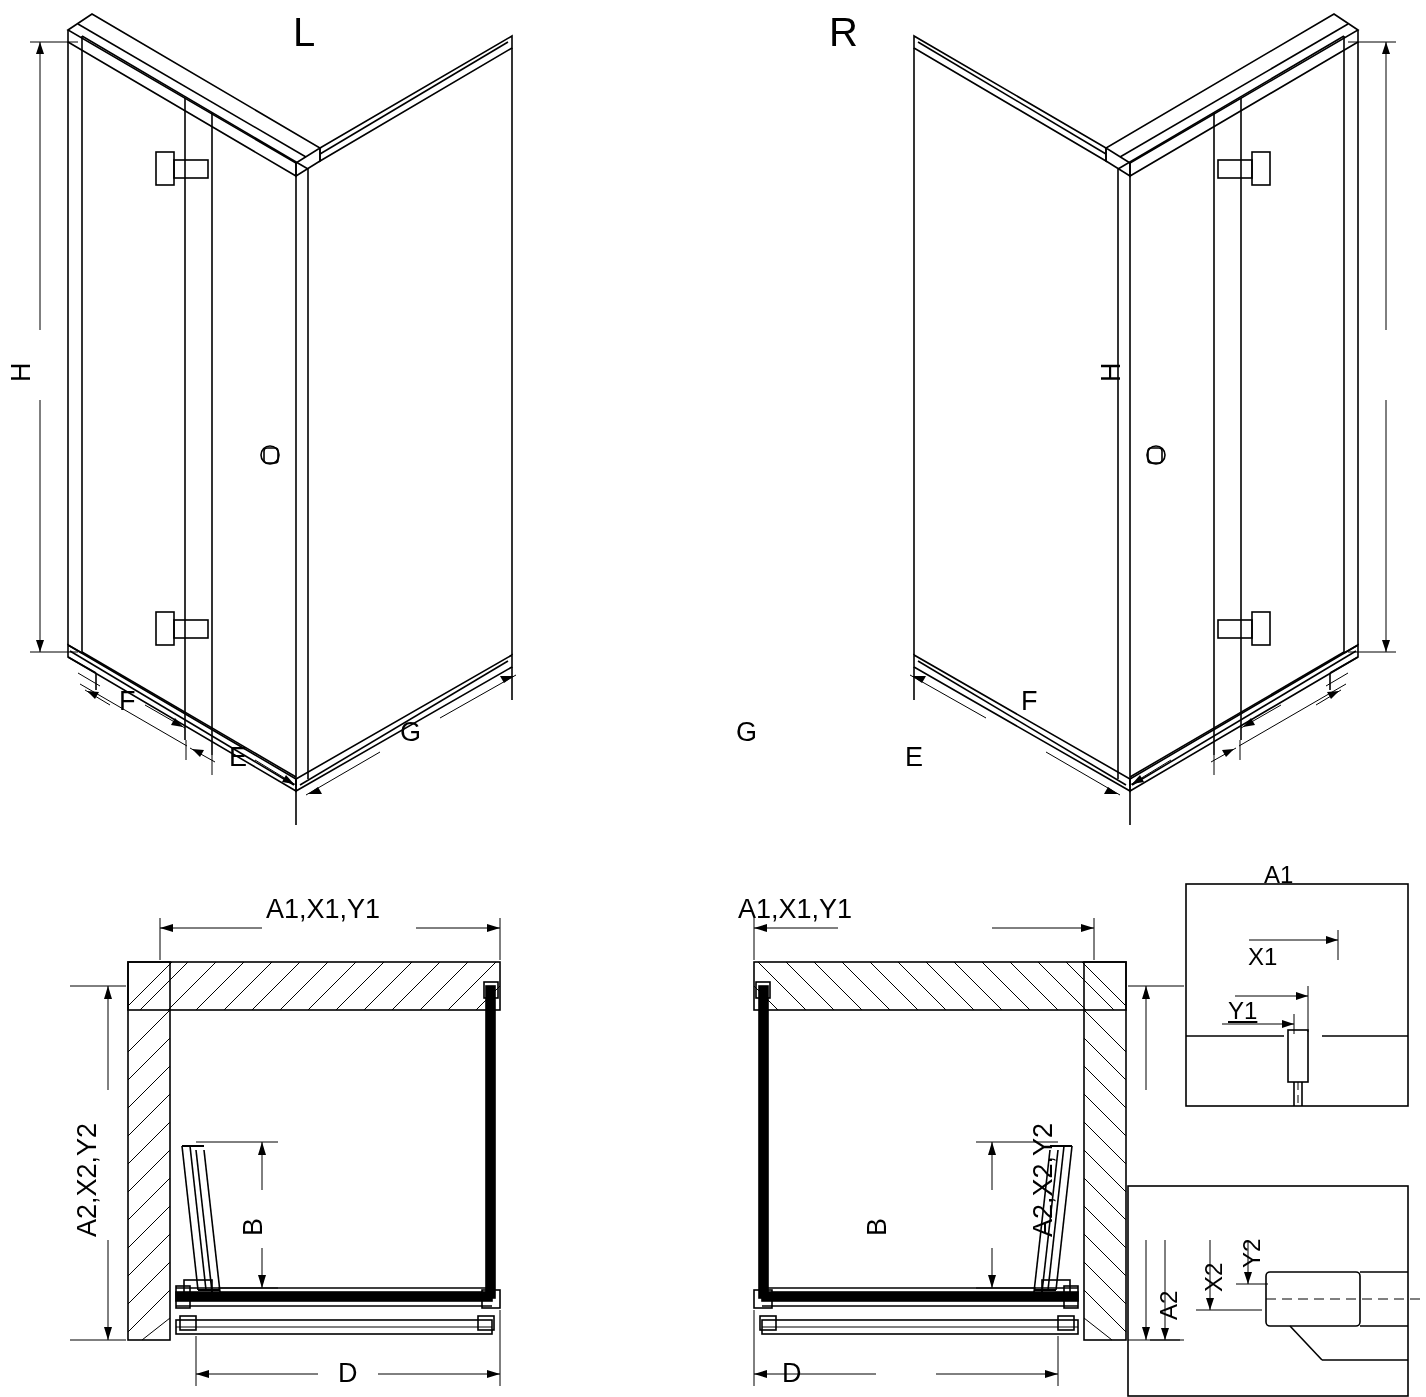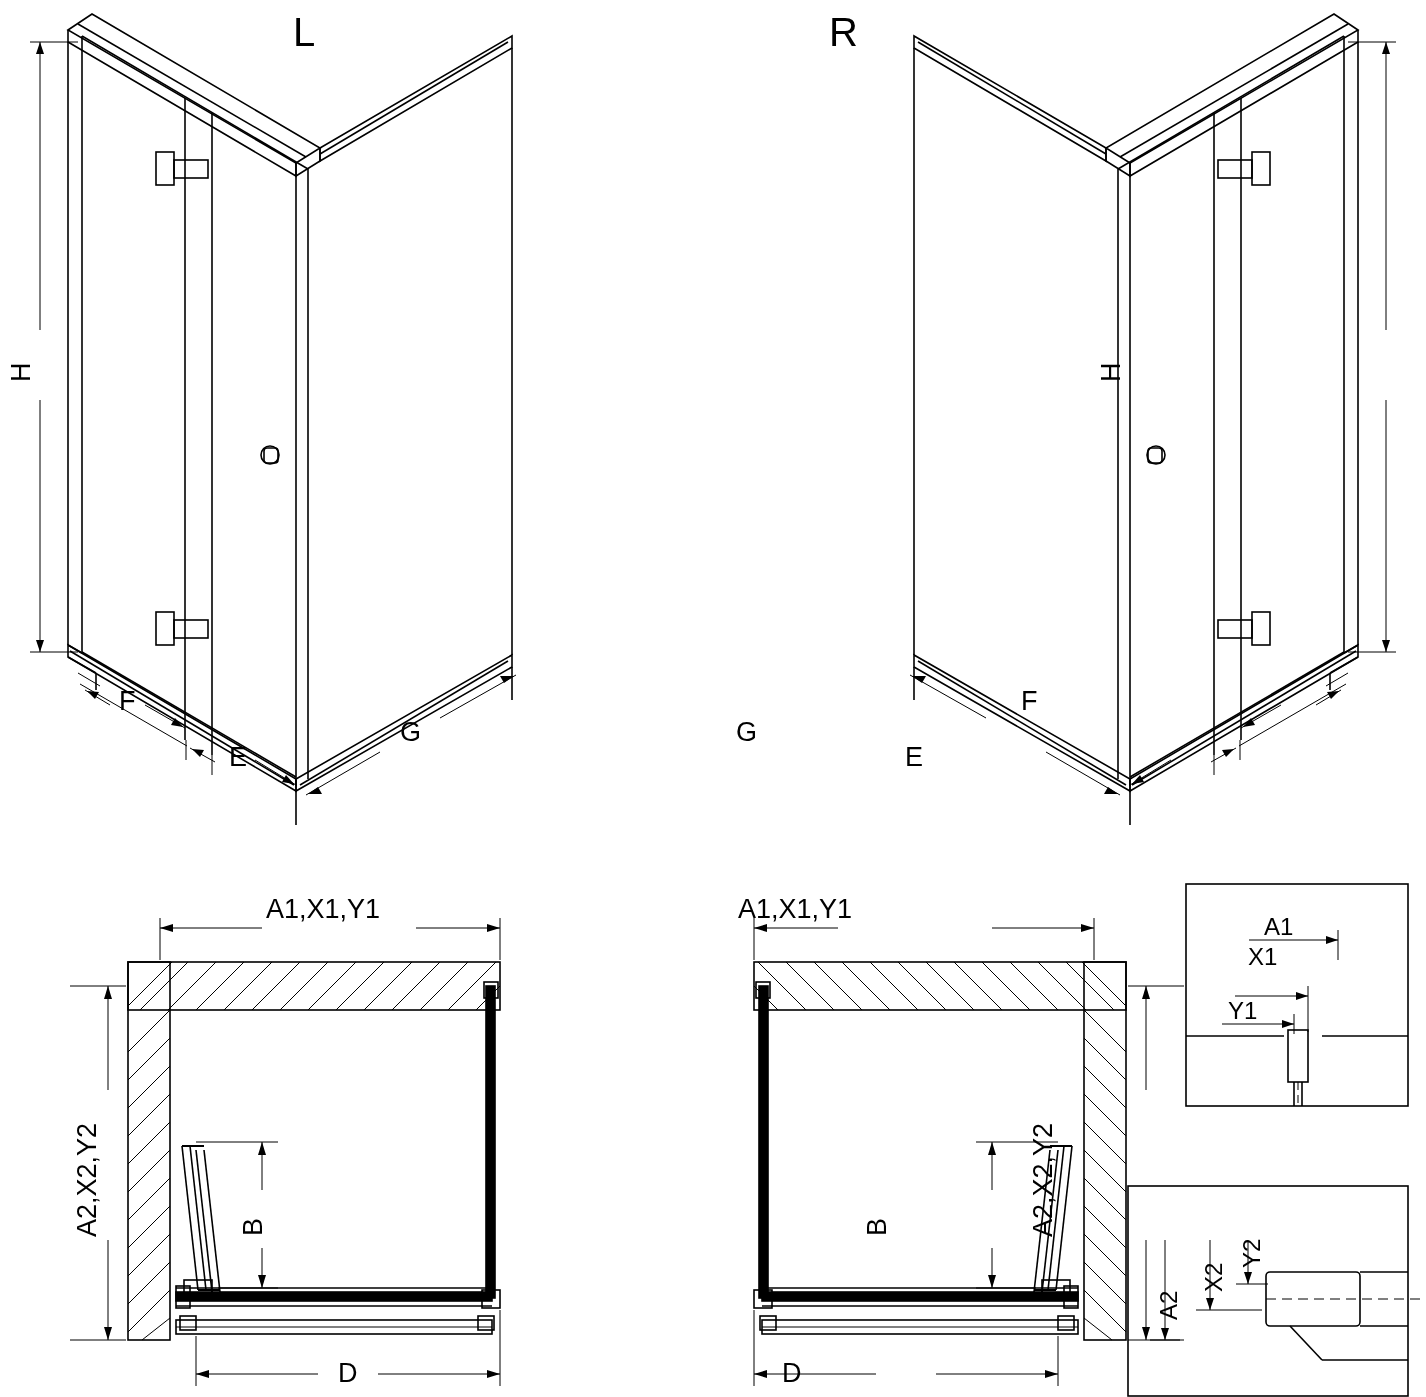--- a/index.html
+++ b/index.html
@@ -434,21 +434,21 @@
   <div class="lbl lbl-mid" style="left:266px; top:896px;">A1,X1,Y1</div>
   <div class="lbl lbl-mid rot90" style="left:74px; top:1237px;">A2,X2,Y2</div>
   <div class="lbl lbl-mid rot90" style="left:240px; top:1236px;">B</div>
   <div class="lbl lbl-mid" style="left:338px; top:1360px;">D</div>
 
   <div class="lbl lbl-mid" style="left:738px; top:896px;">A1,X1,Y1</div>
   <div class="lbl lbl-mid rot90" style="left:1030px; top:1237px;">A2,X2,Y2</div>
   <div class="lbl lbl-mid rot90" style="left:864px; top:1236px;">B</div>
   <div class="lbl lbl-mid" style="left:782px; top:1360px;">D</div>
 
-  <div class="lbl lbl-sm" style="left:1264px; top:915px;">A1</div>
+  <div class="lbl lbl-sm" style="left:1264px; top:863px;">A1</div>
   <div class="lbl lbl-sm" style="left:1248px; top:945px;">X1</div>
-  <div class="lbl lbl-sm" style="left:1228px; top:999px;">Y1</div>
+  <div class="lbl lbl-sm" style="left:1228px; top:999px;text-decoration:underline;">Y1</div>
 
   <div class="lbl lbl-sm rot90" style="left:1157px; top:1320px;">A2</div>
   <div class="lbl lbl-sm rot90" style="left:1202px; top:1292px;">X2</div>
   <div class="lbl lbl-sm rot90" style="left:1240px; top:1268px;">Y2</div>
 
 </div>
 
 </body></html>

